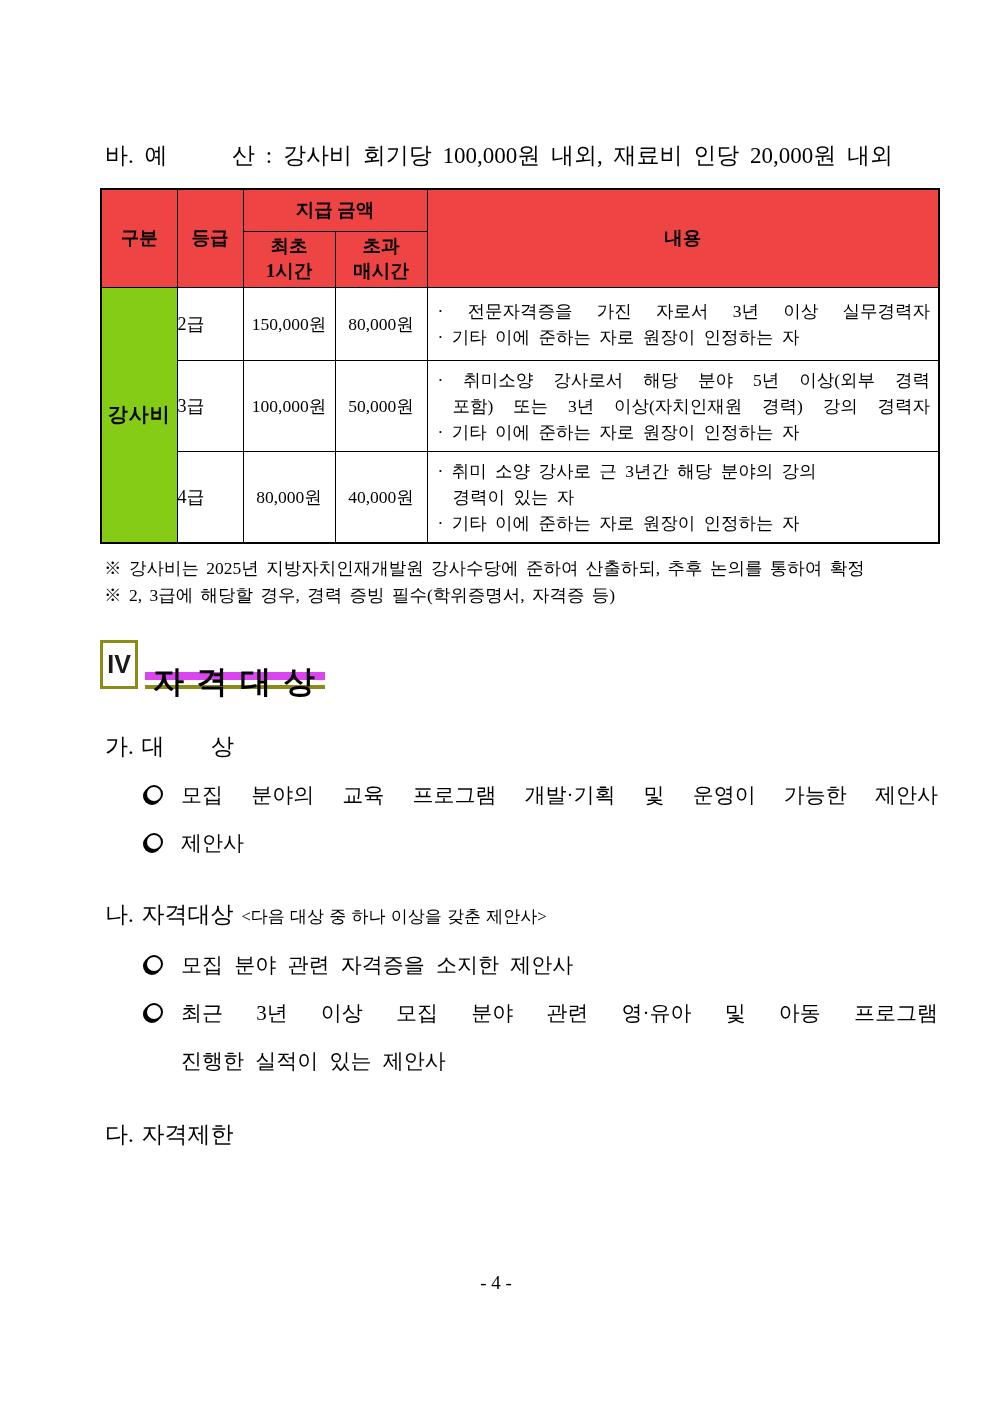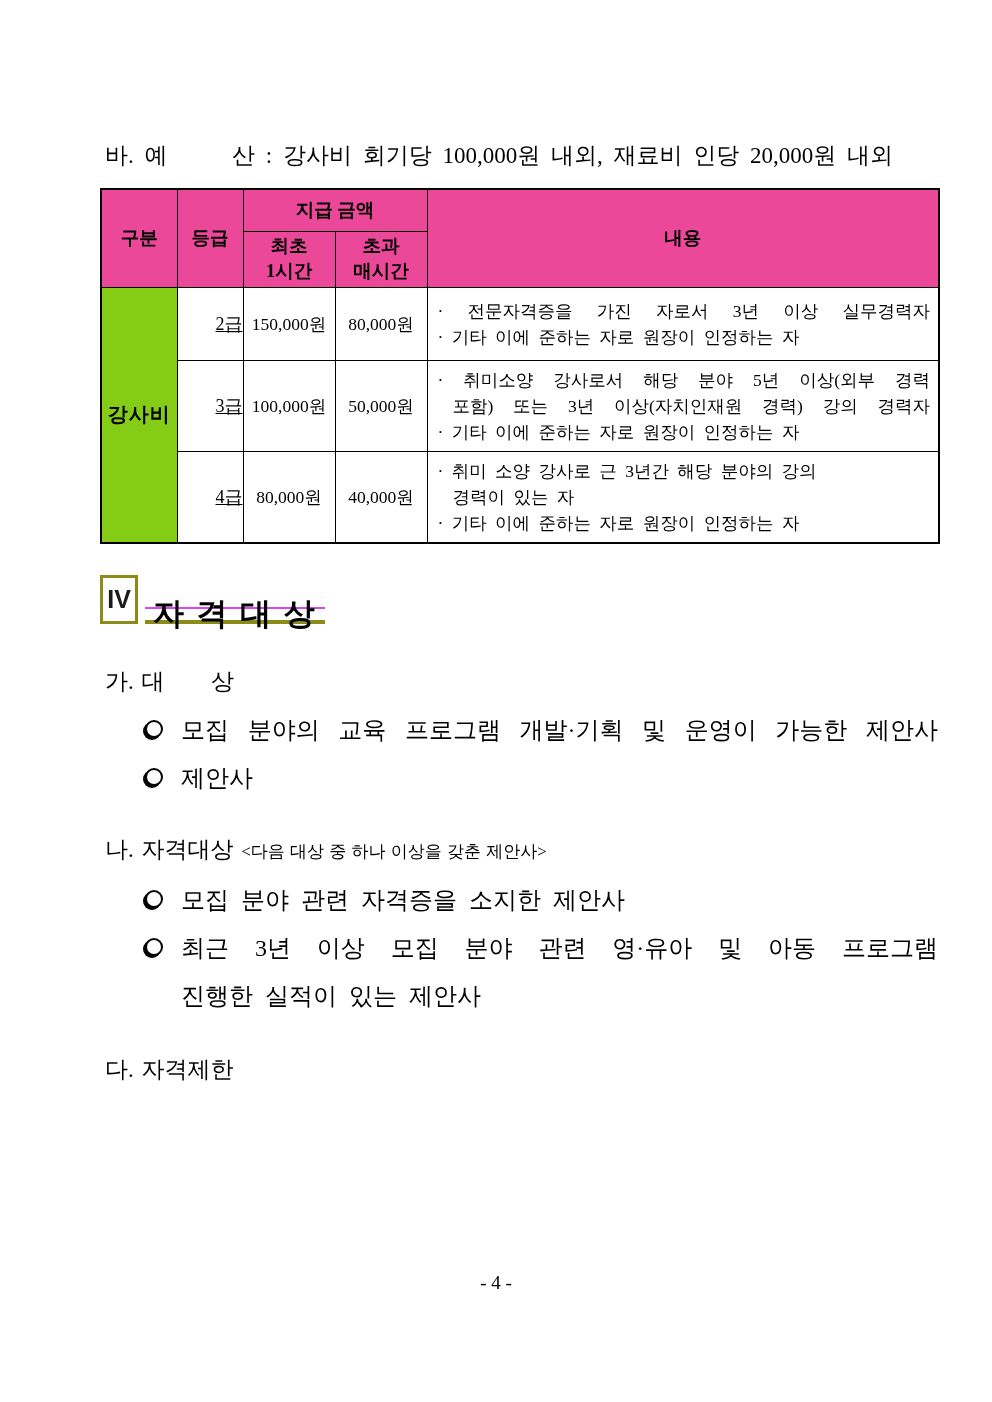--- a/index.html
+++ b/index.html
@@ -21,31 +21,31 @@
   table.pay-table {
     width:840px; border-collapse:collapse; margin-top:17px;
     border:2px solid #000; table-layout:fixed;
   }
   .pay-table th, .pay-table td { border:1px solid #000; vertical-align:middle; }
   .pay-table col.c-cat   { width:76px; }
   .pay-table col.c-grade { width:66px; }
   .pay-table col.c-first { width:92px; }
   .pay-table col.c-extra { width:92px; }
   .pay-table thead th {
-    background:#ec4899; font-weight:bold; font-size:18.5px;
+    background:#ef4444; font-weight:bold; font-size:18.5px;
     text-align:center; white-space:pre-line; line-height:25px;
   }
   .pay-table tr.h1 th { height:42px; }
   .pay-table tr.h2 th { height:56px; }
   .pay-table td.cat {
     background:#84cc16; font-weight:bold; font-size:20px;
     text-align:center; letter-spacing:1px;
   }
   .pay-table td.num { text-align:center; font-size:17.5px; }
-  .pay-table td.grade { text-align:right; font-size:18px;text-decoration:underline; }
+  .pay-table td.grade { text-align:left; font-size:18px; }
   .pay-table td.content { font-size:17.5px; padding:6px 8px 6px 10px; }
   .pay-table td.content .line {
     display:block; line-height:26px; word-spacing:4px; white-space:normal;
   }
   .pay-table tr.r0 { height:73px; }
   .pay-table tr.r1 { height:82px; }
   .pay-table tr.r2 { height:80px; }
   .line.jl { text-align:justify; text-align-last:justify; }
   .line.indent { padding-left:15px; }
 
@@ -57,21 +57,21 @@
 
   
   .sec-head { margin-top:31px; display:flex; align-items:stretch; height:49px; }
   .sec-num-box {
     width:38px; border:3px solid #8b8b17; margin-right:7px;
     display:flex; align-items:center; justify-content:center;
     font-family:"Liberation Sans","DejaVu Sans",sans-serif;
     font-weight:bold; font-size:25px; color:#1a1a1a;
   }
   .sec-title-bar {
-    border-top:2px solid #d946ef; border-bottom:4px solid #8b8b17;
+    border-top:8px solid #d946ef; border-bottom:4px solid #8b8b17;
     padding:0 8px; display:flex; align-items:center;
     font-family:"Liberation Sans","DejaVu Sans",sans-serif;
     font-weight:bold; font-size:31px; letter-spacing:2px; color:#000;margin-top:32px;
   }
 
   
   .subsection { font-size:23px; }
   .sub-ga { margin-top:34px; }
   .sub-na { margin-top:24px; }
   .sub-da { margin-top:26px; }
@@ -81,21 +81,21 @@
   .sub-note { font-size:17px; word-spacing:1px; }
   .item { display:flex; padding-left:45px; }
   .bullet {
     width:36px; flex:0 0 36px; position:relative;
   }
   .bullet-icon {
     display:block; width:18px; height:18px; margin-top:14px;
     border:2px solid #000; border-radius:50%;
     box-shadow:-2px 2px 0 0 #000; background:#fff;
   }
-  .item-text { flex:1; margin-right:30px; font-size:24px; }
+  .item-text { flex:1; margin-right:30px; font-size:21px; }
   .item-text .line { display:block; line-height:48px; word-spacing:6px; }
 
   
   .footer {
     position:absolute; top:1272px; left:0; width:992px;
     text-align:center; font-size:19px; white-space:pre;
   }
 </style>
 </head>
 <body>
@@ -153,20 +153,24 @@
         <td class="num">40,000원</td>
         <td class="content">
           <span class="line">· 취미 소양 강사로 근 3년간 해당 분야의 강의</span>
           <span class="line indent">경력이 있는 자</span>
           <span class="line">· 기타 이에 준하는 자로 원장이 인정하는 자</span>
         </td>
       </tr>
     </tbody>
   </table>
 
+  <div class="notes">
+    <span class="note-line jl">※ 강사비는 2025년 지방자치인재개발원 강사수당에 준하여 산출하되, 추후 논의를 통하여 확정</span>
+    <span class="note-line">※ 2, 3급에 해당할 경우, 경력 증빙 필수(학위증명서, 자격증 등)</span>
+  </div>
 
   <div class="sec-head">
     <div class="sec-num-box">IV</div>
     <div class="sec-title-bar">자 격 대 상</div>
   </div>
 
   <div class="subsection sub-ga">
     <div class="sub-label"><span>가. 대      상</span></div>
     <div class="item">
       <span class="bullet">

